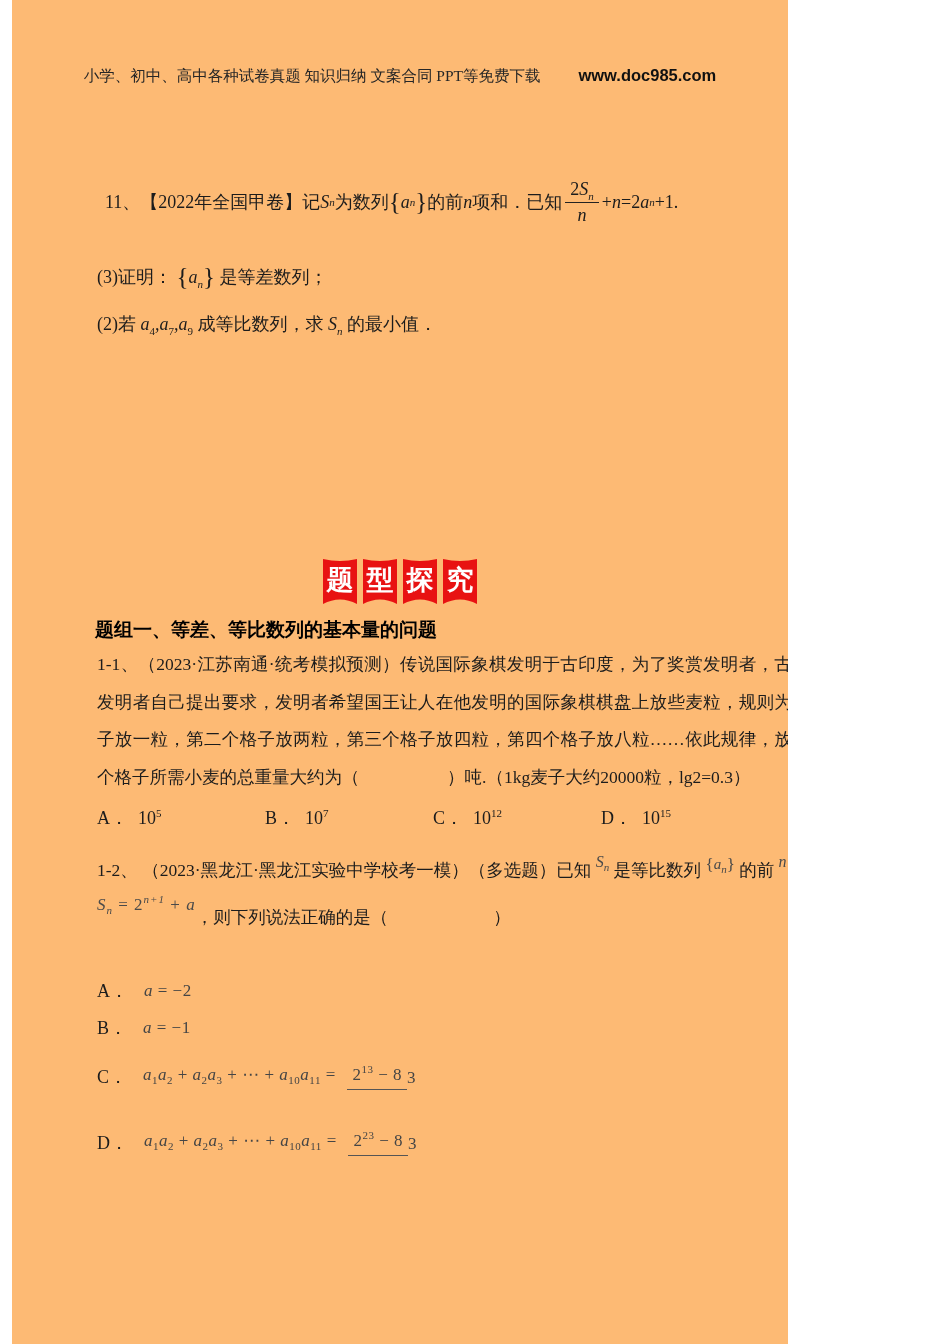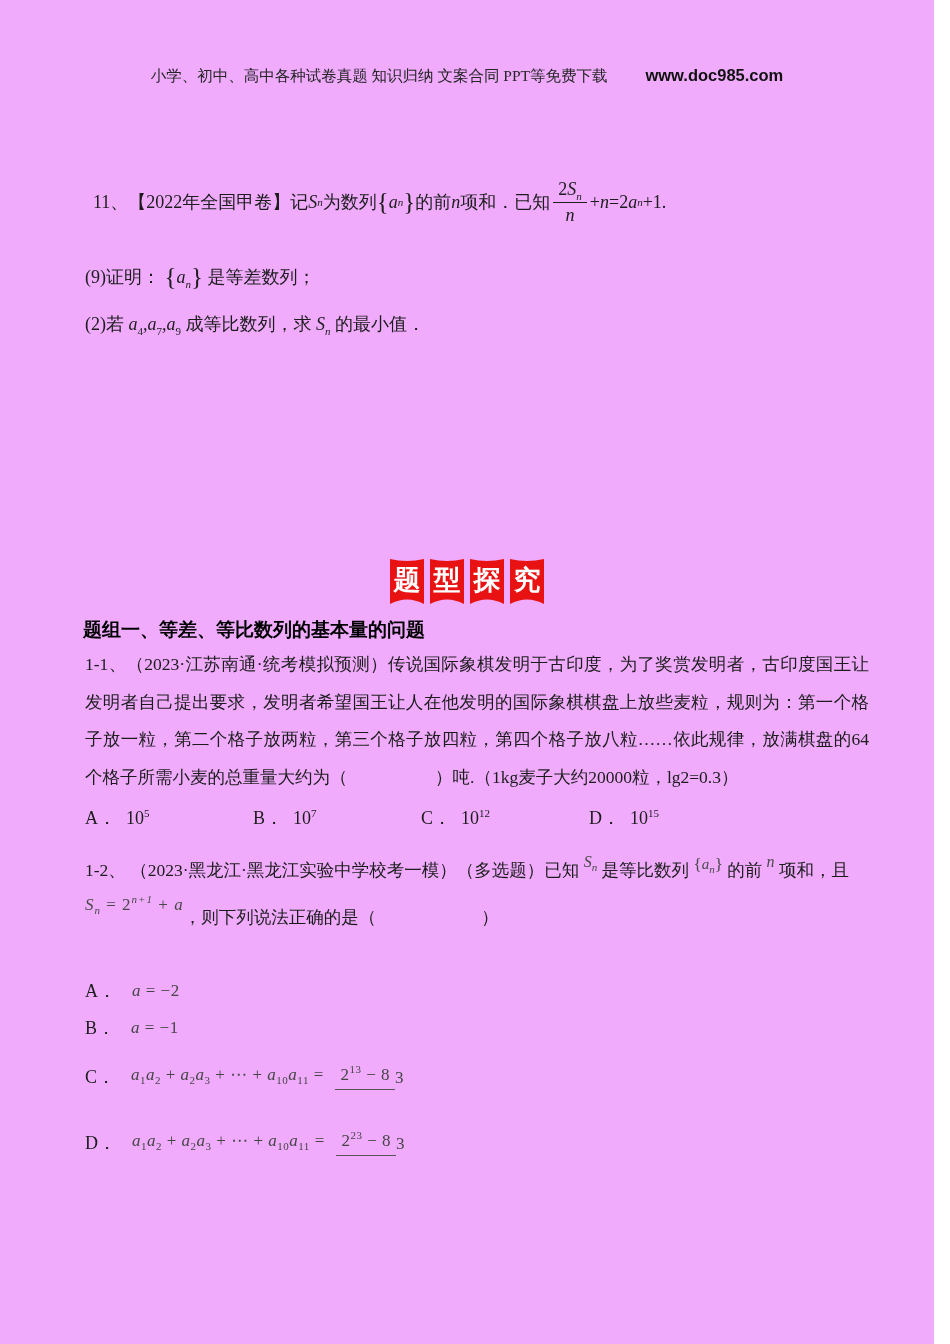--- a/index.html
+++ b/index.html
@@ -1,17 +1,17 @@
 <!DOCTYPE html>
 <html><head>
 <meta charset="utf-8">
 <style>
   html,body{margin:0;padding:0;background:#ffffff;}
-  .page{position:relative;width:934px;height:1344px;background:#f0abfc;overflow:hidden;
-        font-family:"Liberation Serif","DejaVu Serif",serif;color:#1c1c1c;}
+  .page{position:relative;width:776px;height:1344px;background:#fdba74;overflow:hidden;
+        font-family:"Liberation Serif","DejaVu Serif",serif;color:#1c1c1c;margin-left:12px;}
 
   
   .header{position:absolute;top:66px;left:0;width:100%;text-align:center;
           font-size:15.5px;color:#262626;white-space:nowrap;}
   .header .site{font-family:"Liberation Sans","DejaVu Sans",sans-serif;
                 font-weight:bold;font-size:16.5px;margin-left:34px;color:#111;}
 
   
   .var{font-style:italic;}
   sub{font-size:11px;line-height:0;}
@@ -93,21 +93,21 @@
     <span>+</span>
     <span class="var">n</span>
     <span>=</span>
     <span>2</span>
       <span class="var">a</span>
       <sub class="var">n</sub>
     <span>+1.</span>
   </div>
 
   <div class="part-line" id="part1">
-    <span>(9)证明：</span>
+    <span>(3)证明：</span>
     <span class="brace">{</span><span class="var">a</span><sub class="var">n</sub><span class="brace">}</span>
     <span>是等差数列；</span>
   </div>
 
   <div class="part-line" id="part2">
     <span>(2)若</span>
     <span class="var">a</span><sub>4</sub><span class="var">,</span><span class="var">a</span><sub>7</sub><span class="var">,</span><span class="var">a</span><sub>9</sub>
     <span>成等比数列，求</span>
     <span class="var">S</span><sub class="var">n</sub>
     <span>的最小值．</span>

